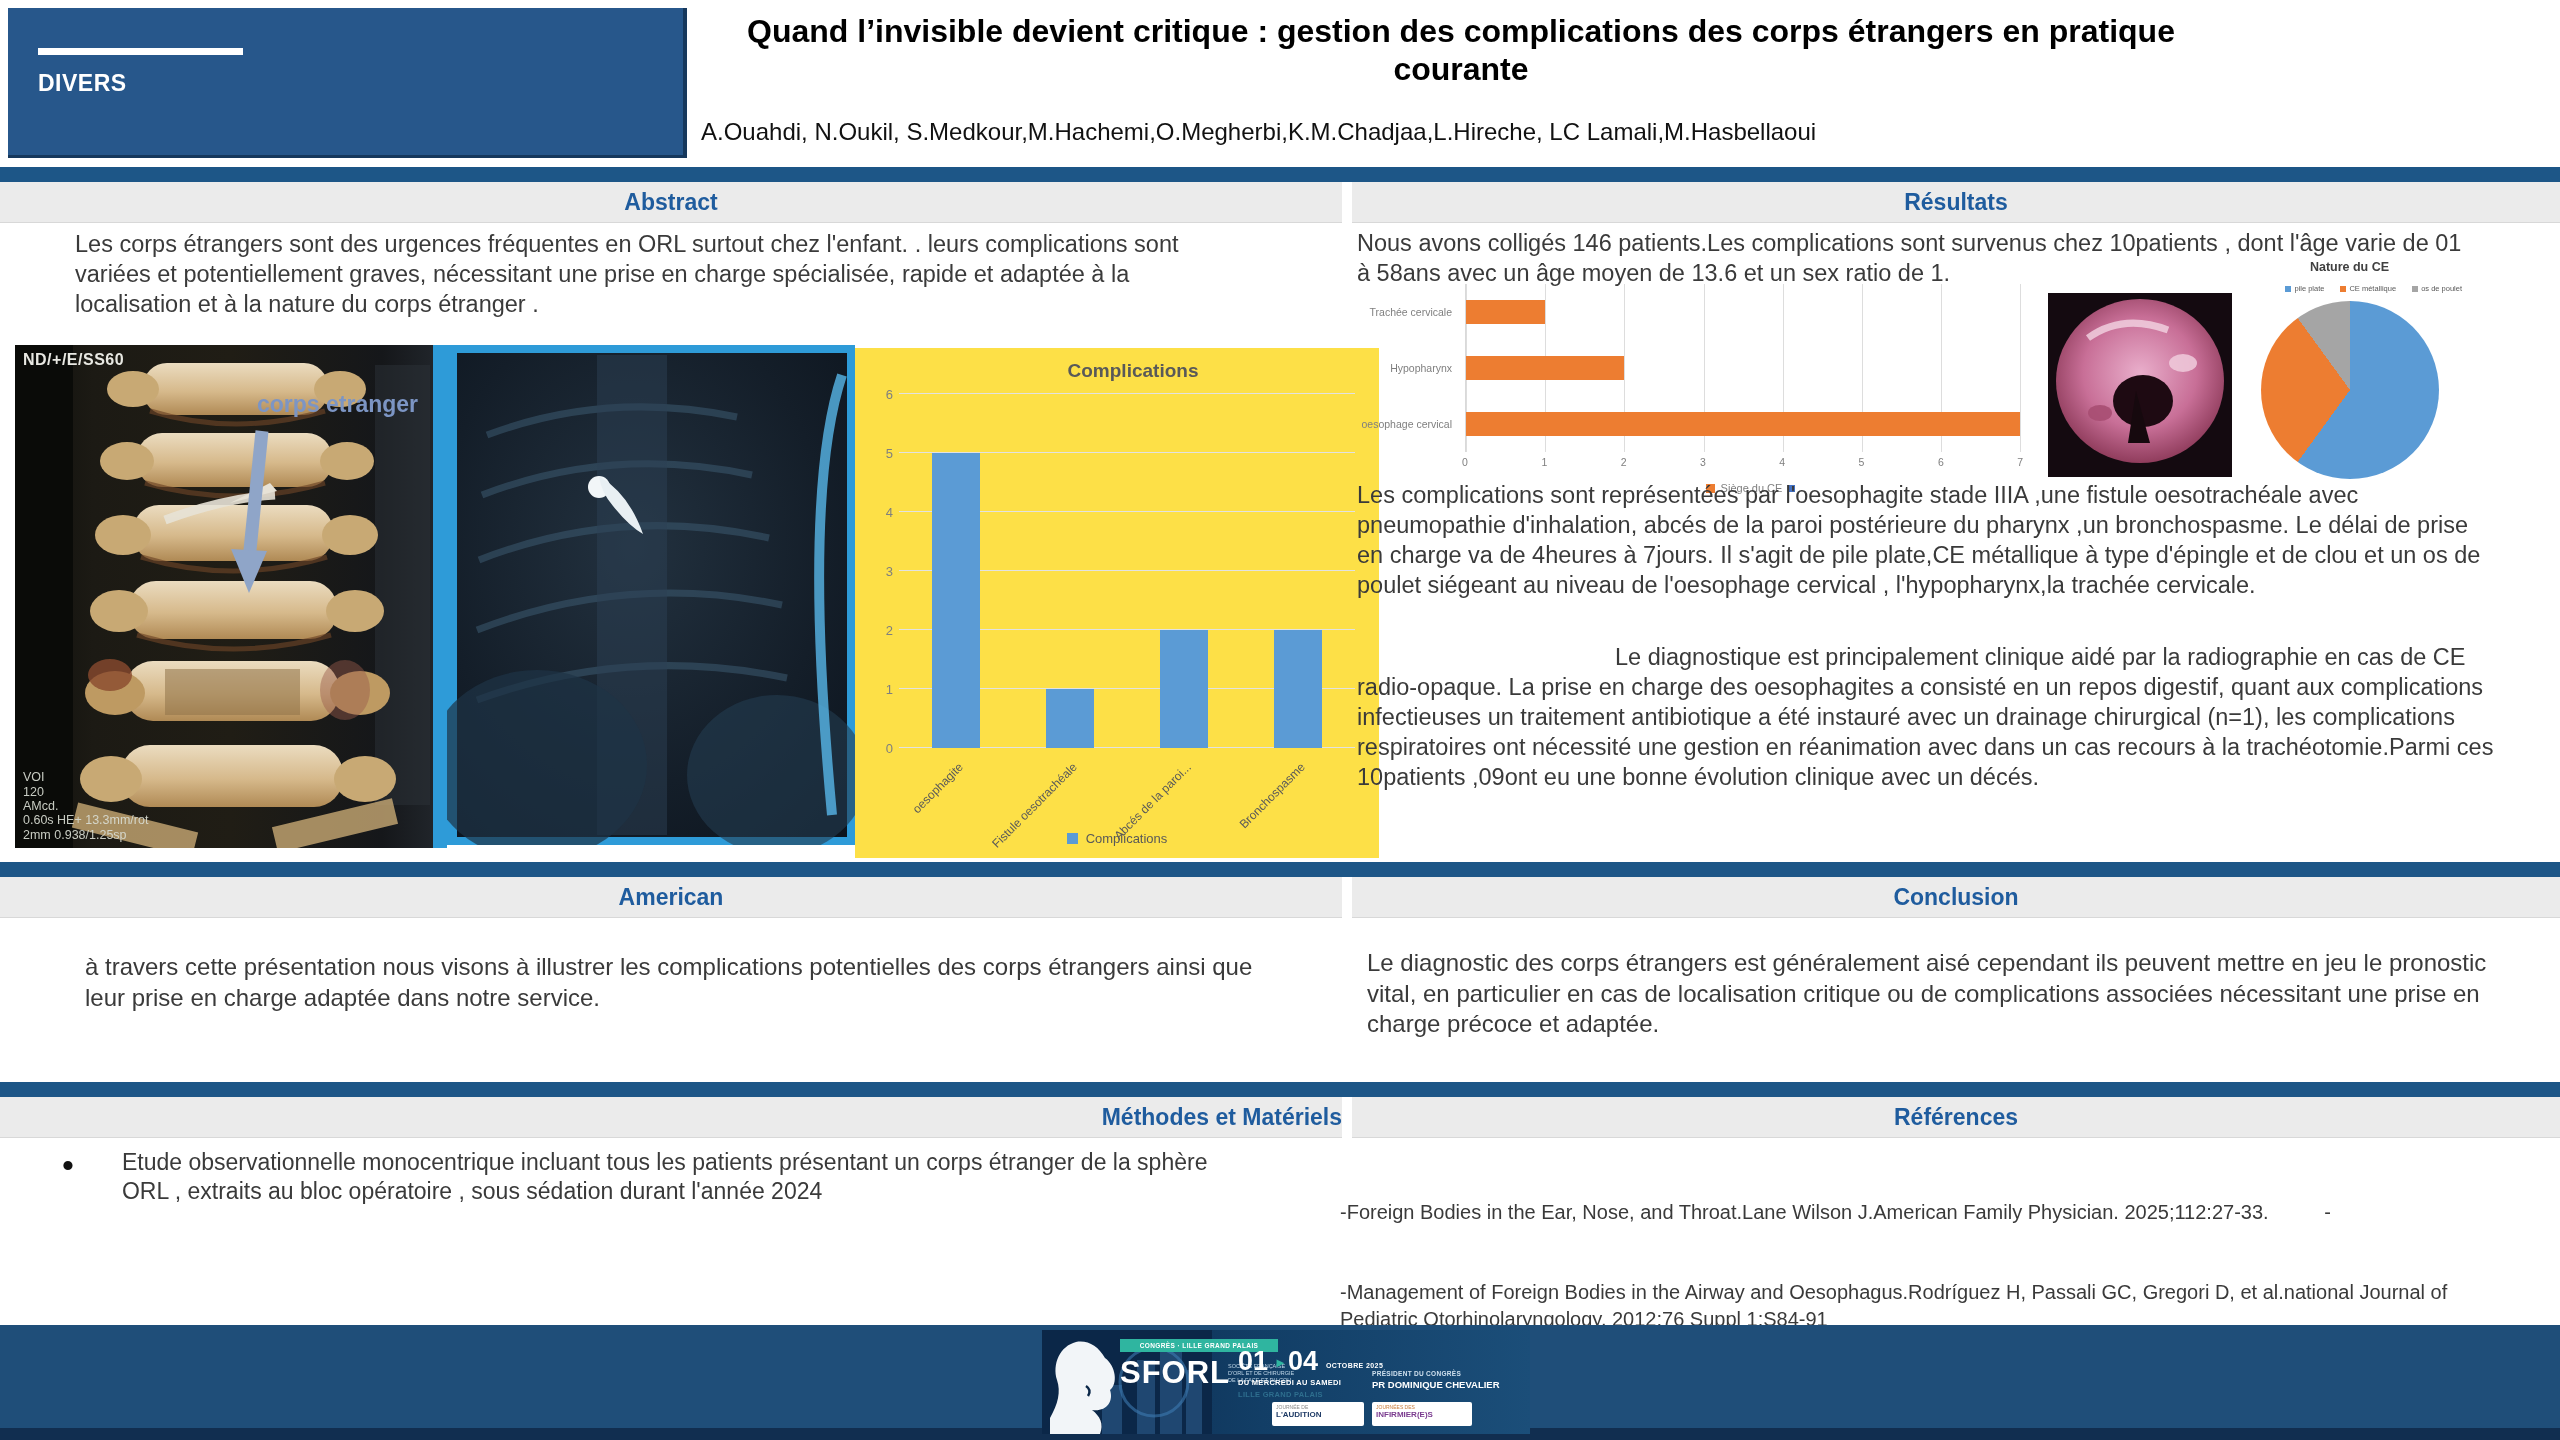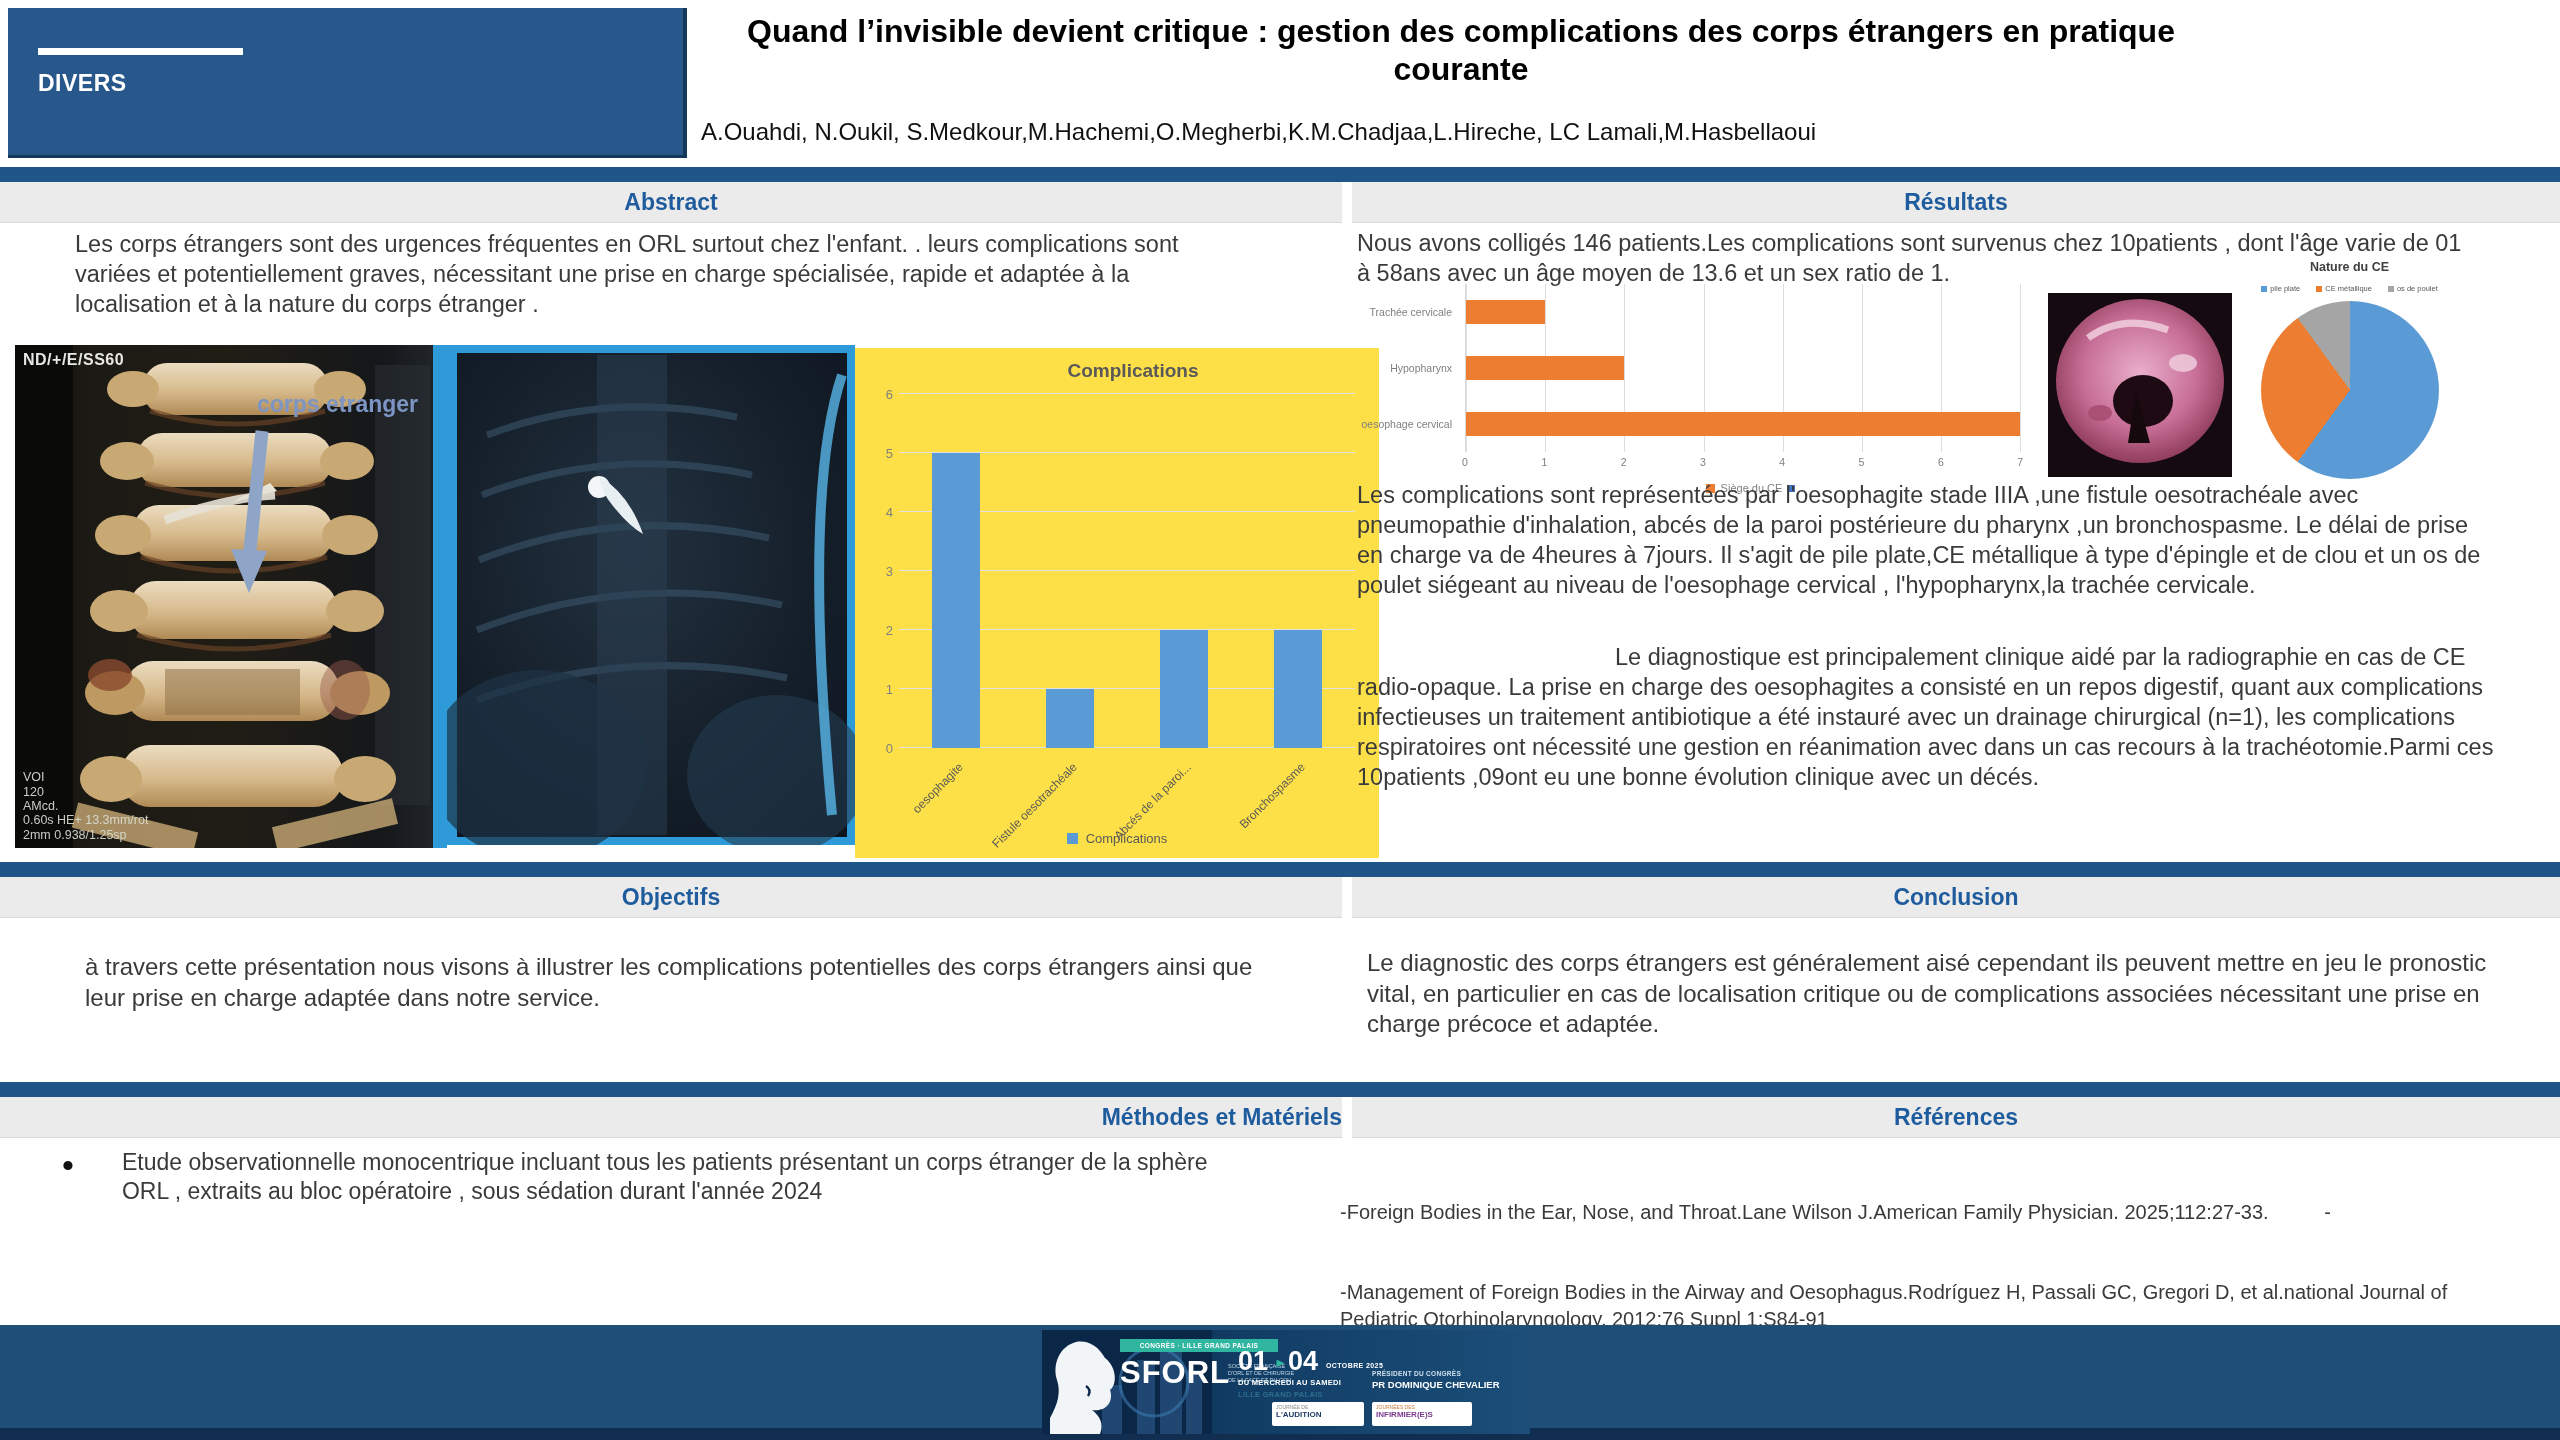--- a/index.html
+++ b/index.html
@@ -53,21 +53,21 @@
   .hlabels{position:absolute;left:0;top:6px;bottom:44px;width:96px;}
   .hcat{position:absolute;right:4px;width:92px;text-align:right;font-size:10.5px;color:#7f7f7f;
         line-height:1.15;transform:translateY(-50%);}
   .hticks{position:absolute;left:105px;right:14px;bottom:26px;height:14px;}
   .htick{position:absolute;transform:translateX(-50%);font-size:10.5px;color:#7f7f7f;}
   .hlegend{position:absolute;left:105px;right:14px;bottom:2px;display:flex;justify-content:center;
            gap:6px;align-items:center;font-size:11px;color:#7f7f7f;}
 
   
   .pie-title{text-align:center;font-size:12.5px;font-weight:bold;color:#404040;padding-top:2px;}
-  .pie-legend{display:flex;justify-content:center;gap:16px;margin-top:10px;font-size:7.5px;color:#595959;}
+  .pie-legend{display:flex;justify-content:flex-end;gap:16px;margin-top:10px;font-size:7.5px;color:#595959;}
   .pie-legend span{display:flex;align-items:center;gap:3px;}
   .pie-circle{width:178px;height:178px;border-radius:50%;margin:8px auto 0 auto;}
 
   
   .bullet{font-size:34px;color:#111;line-height:1;}
   .refs{position:absolute;color:#3a3a3a;font-size:20px;line-height:1.33;white-space:pre-wrap;}
 
   
   .footer{position:absolute;left:0;top:1325px;width:2560px;height:115px;background:#1F4E79;}
   .footer-strip{position:absolute;left:0;top:1428px;width:2560px;height:12px;background:#112E50;}
@@ -326,21 +326,21 @@
         </span>
       </div>
       <div class="pie-circle" style="background: conic-gradient(rgb(91, 155, 213) 0deg, rgb(91, 155, 213) 216deg, rgb(237, 125, 49) 216deg, rgb(237, 125, 49) 324deg, rgb(165, 165, 165) 324deg, rgb(165, 165, 165) 360deg);"></div>
     </div>
 
   <div class="ptext" style="left:1357px;top:480px;width:1135px;">Les complications sont représentées par l'oesophagite stade IIIA ,une fistule oesotrachéale avec pneumopathie d'inhalation, abcés de la paroi postérieure du pharynx ,un bronchospasme. Le délai de prise en charge va de 4heures à 7jours.  Il s'agit de pile plate,CE métallique à type d'épingle et de clou et un os de poulet siégeant au niveau de l'oesophage cervical , l'hypopharynx,la trachée cervicale.</div>
   <div class="ptext" style="left:1357px;top:642px;width:1170px;text-indent:258px;">Le diagnostique est principalement clinique aidé par la radiographie en cas de CE radio-opaque. La prise en charge des oesophagites a consisté en un repos digestif, quant aux complications infectieuses un traitement antibiotique a été instauré avec un drainage chirurgical (n=1), les complications respiratoires ont nécessité une gestion en réanimation avec dans un cas recours à la trachéotomie.Parmi ces 10patients ,09ont eu une bonne évolution clinique avec un décés.</div>
 
   <div class="rule-bar" style="top:862px;"></div>
   <div class="band-cell" style="left:0;top:877px;width:1342px;">
-    <div class="section-h">Objectifs</div>
+    <div class="section-h">American</div>
   </div>
   <div class="band-cell" style="left:1352px;top:877px;width:1208px;">
     <div class="section-h">Conclusion</div>
   </div>
 
   <div class="ptext" style="left:85px;top:952px;width:1175px;font-size:24px;">à travers cette présentation nous visons à illustrer les complications potentielles des corps étrangers ainsi que leur prise en charge adaptée dans notre service.</div>
   <div class="ptext" style="left:1367px;top:948px;width:1150px;font-size:24px;">Le diagnostic des corps étrangers est généralement aisé cependant ils peuvent mettre en jeu le pronostic vital, en particulier en cas de localisation critique ou de complications associées nécessitant une prise en charge précoce et adaptée.</div>
 
   <div class="rule-bar" style="top:1082px;"></div>
   <div class="band-cell" style="left:0;top:1097px;width:1342px;justify-content:flex-end;">

